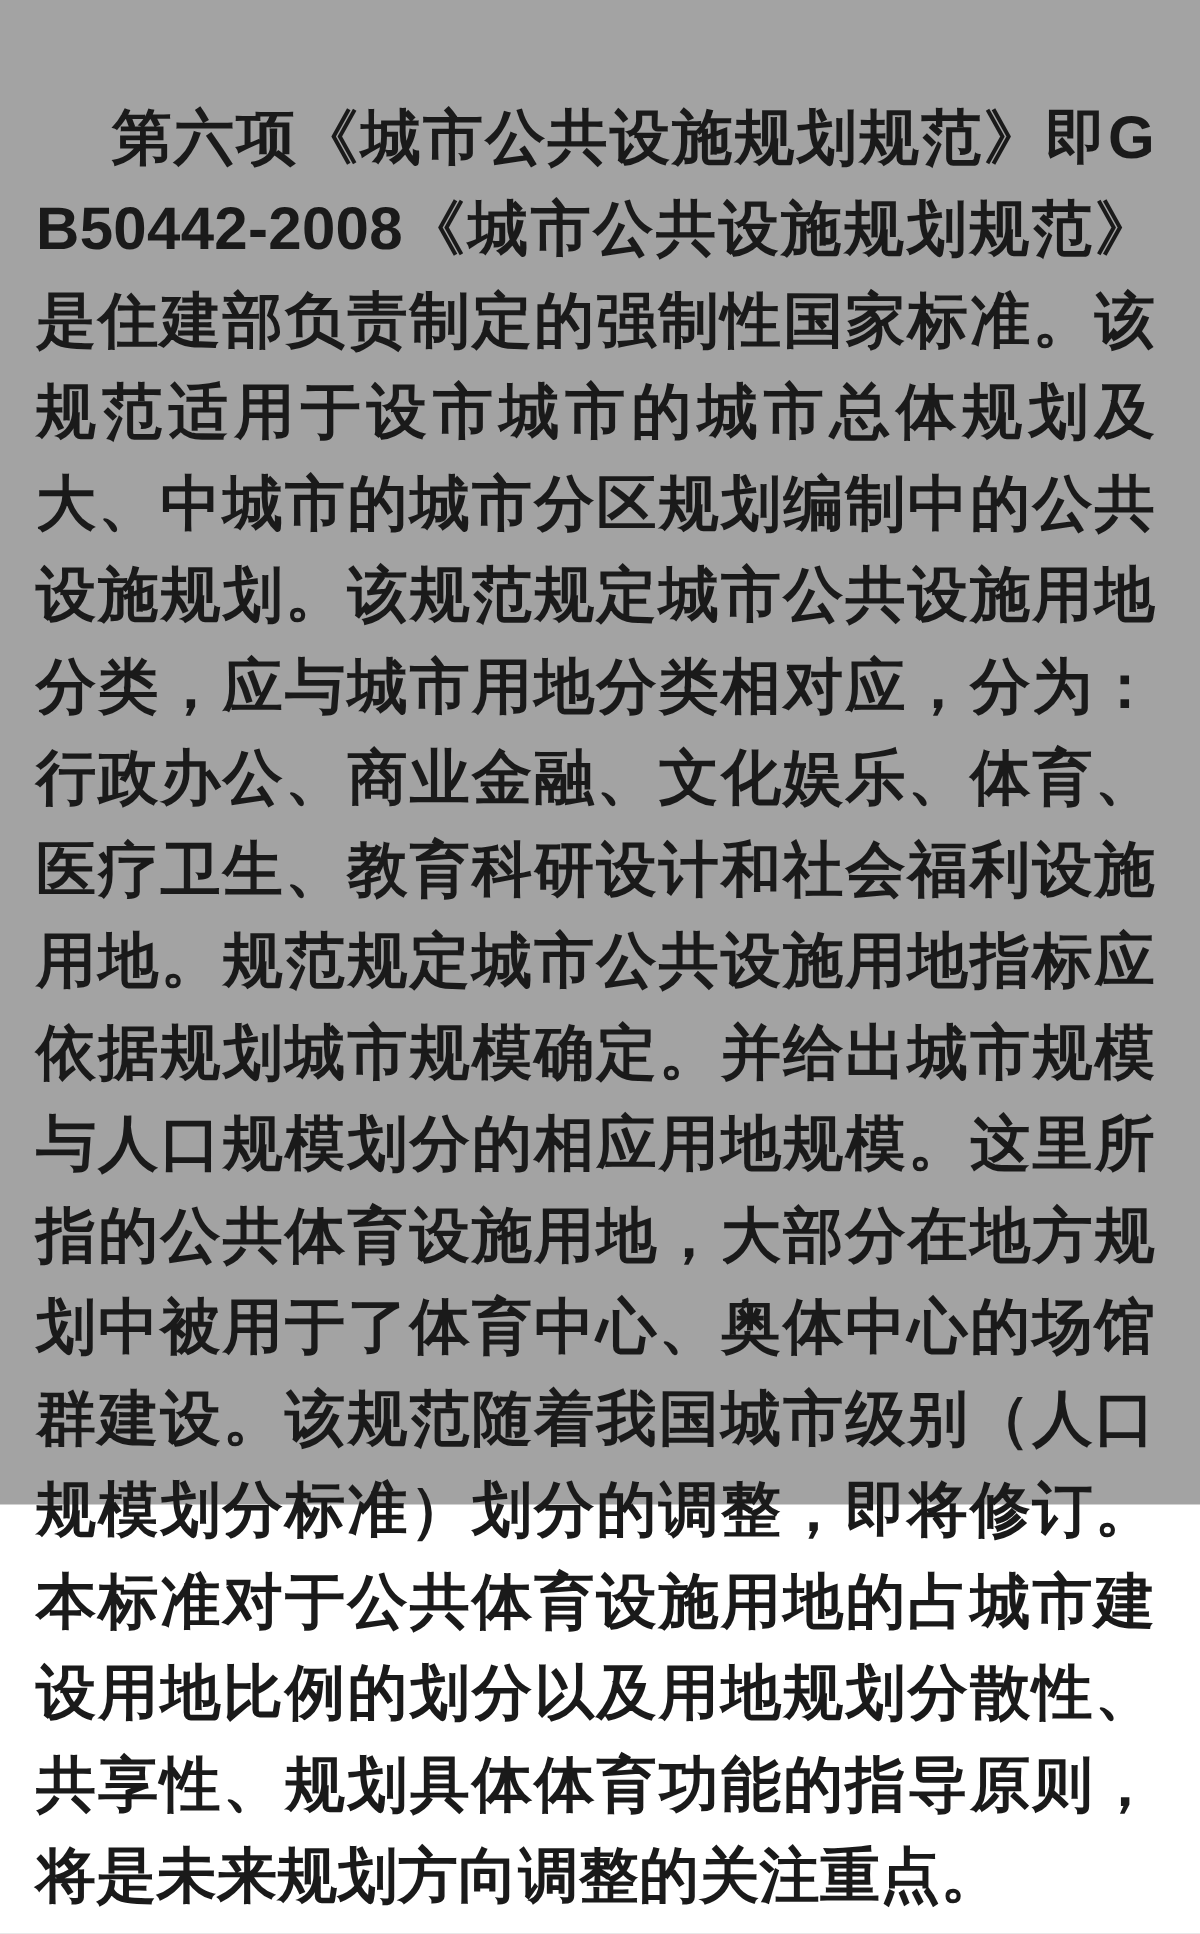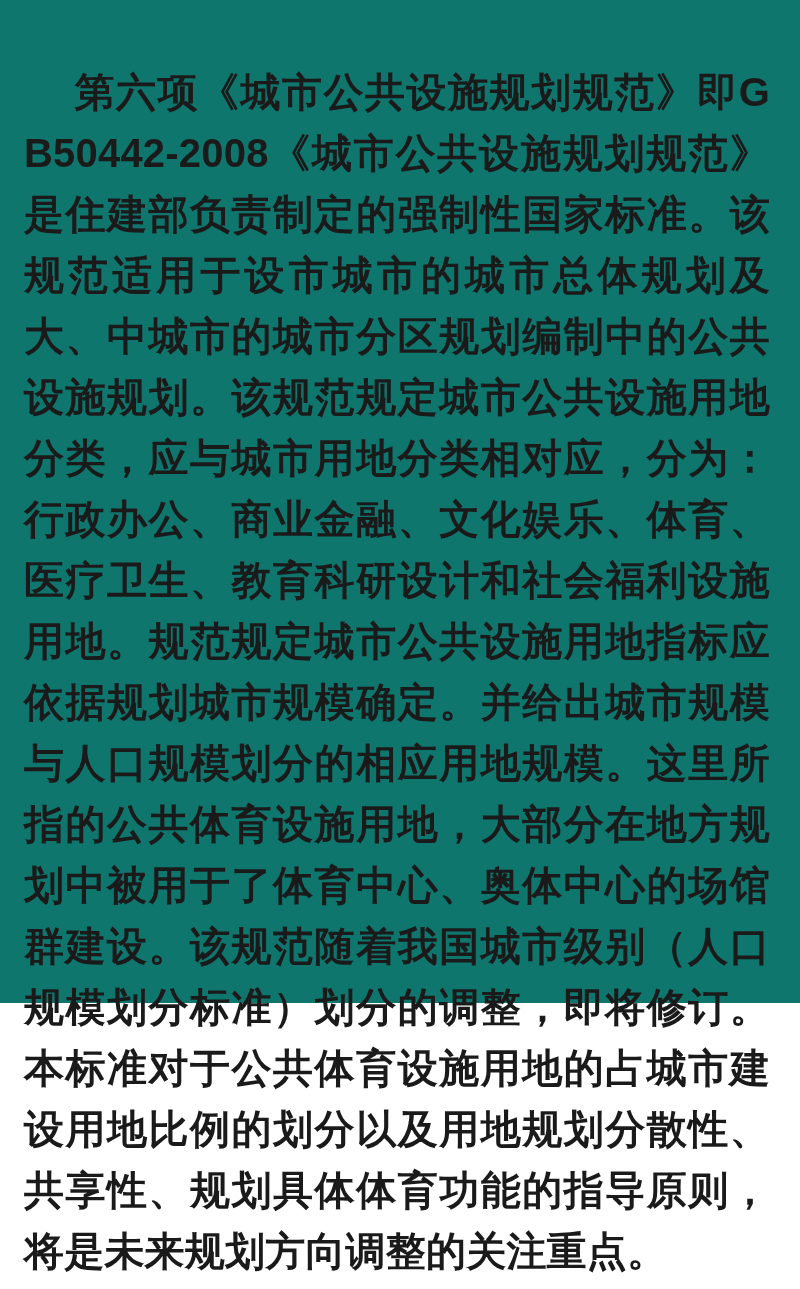--- a/index.html
+++ b/index.html
@@ -10,21 +10,21 @@
   body {
     width: 800px;
     height: 1289px;
     overflow: hidden;
     font-family: "Liberation Sans", sans-serif;
   }
   .page {
     box-sizing: border-box;
     width: 800px;
     height: 1003px;
-    background: #0f766e;
+    background: #a3a3a3;
     padding: 22px 30px 18px 24px;
     display: block;
   }
   .article {
     color: #1a1a1a;
     font-family: "Liberation Sans", sans-serif;
     font-weight: 700;
     font-size: 40px;
     line-height: 1.525;
     letter-spacing: 0.2px;

